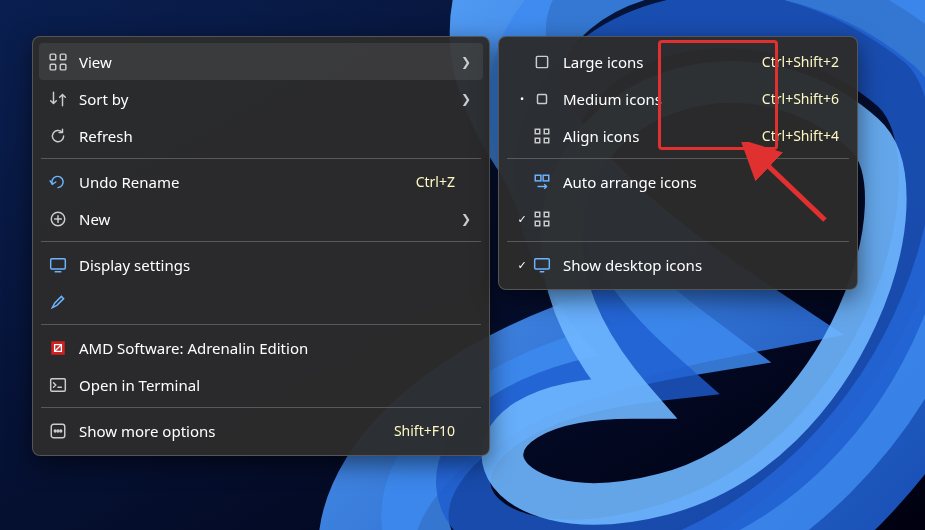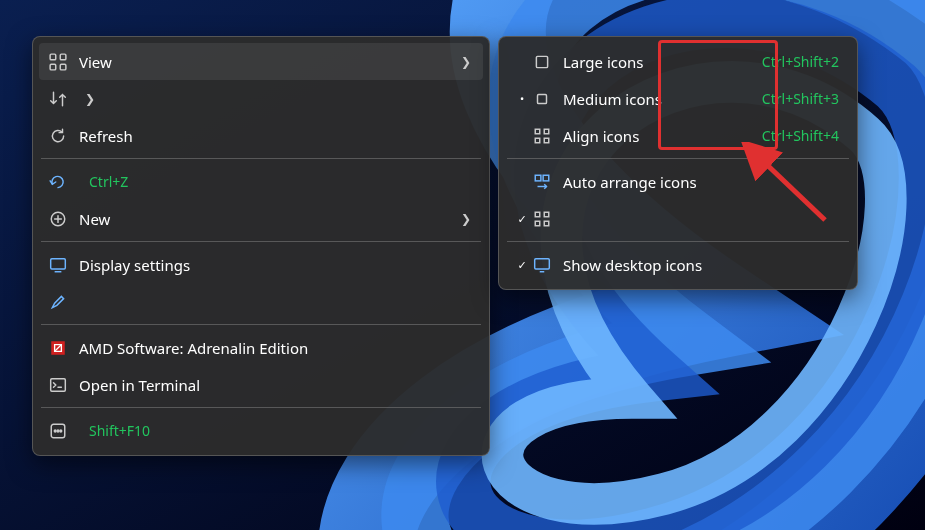--- a/index.html
+++ b/index.html
@@ -44,21 +44,21 @@
   font-size: 11px; color: #fff;
   flex-shrink: 0;
 }
 .item .ico {
   width: 22px; height: 22px;
   display: flex; align-items: center; justify-content: center;
   margin-right: 10px; flex-shrink: 0;
 }
 .item .ico svg { width: 18px; height: 18px; display:block; }
 .item .lbl { flex: 1; white-space: nowrap; }
-.item .shortcut { color: #22c55e; font-size: 14px; margin-left: 10px; white-space: nowrap; }
+.item .shortcut { color: #fef9c3; font-size: 14px; margin-left: 10px; white-space: nowrap; }
 .item .chev {
   width: 16px; text-align: right; font-size: 12px; color: #ccc; flex-shrink: 0;
 }
 
 .sep {
   height: 1px;
   background: rgba(120,120,120,0.6);
   margin: 4px 2px;
 }
 
@@ -115,20 +115,21 @@
     <span class="chev">❯</span>
   </div>
 
   <div class="item">
     <span class="ico">
       <svg viewBox="0 0 16 16" stroke="#ccc" fill="none" stroke-width="1.3" stroke-linecap="round">
         <path d="M4 2 v10 M1.5 9.5 L4 12 L6.5 9.5"></path>
           <path d="M12 14 v-10 M9.5 6.5 L12 4 L14.5 6.5"></path>
       </svg>
     </span>
+    <span class="lbl">Sort by</span>
     <span class="chev">❯</span>
   </div>
 
   <div class="item">
     <span class="ico">
       <svg viewBox="0 0 16 16" stroke="#ccc" fill="none" stroke-width="1.3" stroke-linecap="round">
         <path d="M13 8 A5 5 0 1 1 11.5 4.5"></path>
           <path d="M12 2 v3 h-3"></path>
       </svg>
     </span>
@@ -138,20 +139,21 @@
 
   <div class="sep"></div>
 
   <div class="item">
     <span class="ico">
       <svg viewBox="0 0 16 16" stroke="#6db4ff" fill="none" stroke-width="1.3" stroke-linecap="round">
         <path d="M3 10 A5 5 0 1 1 8 13"></path>
           <path d="M1 7 l2 3 l3 -2"></path>
       </svg>
     </span>
+    <span class="lbl">Undo Rename</span>
     <span class="shortcut">Ctrl+Z</span>
     <span class="chev"></span>
   </div>
 
   <div class="item">
     <span class="ico">
       <svg viewBox="0 0 16 16" stroke="#ccc" fill="none" stroke-width="1.3" stroke-linecap="round">
         <circle cx="8" cy="8" r="6"></circle>
           <path d="M8 5 v6 M5 8 h6"></path>
       </svg>
@@ -211,20 +213,21 @@
 
   <div class="item">
     <span class="ico">
       <svg viewBox="0 0 16 16" stroke="#ccc" fill="none" stroke-width="1.3">
         <rect x="2" y="2" width="12" height="12" rx="2"></rect>
         <circle cx="5.5" cy="8" r="0.8" fill="#ccc"></circle>
           <circle cx="8" cy="8" r="0.8" fill="#ccc"></circle>
           <circle cx="10.5" cy="8" r="0.8" fill="#ccc"></circle>
       </svg>
     </span>
+    <span class="lbl">Show more options</span>
     <span class="shortcut">Shift+F10</span>
     <span class="chev"></span>
   </div>
 
 </div>
 
 <div class="menu menu-sub">
 
   <div class="item">
     <span class="check"></span>
@@ -238,21 +241,21 @@
   </div>
 
   <div class="item">
     <span class="check">•</span>
     <span class="ico">
       <svg viewBox="0 0 16 16" stroke="#ccc" fill="none" stroke-width="1.3">
           <rect x="4" y="4" width="8" height="8" rx="1"></rect>
         </svg>
     </span>
     <span class="lbl">Medium icons</span>
-    <span class="shortcut">Ctrl+Shift+3</span>
+    <span class="shortcut">Ctrl+Shift+6</span>
   </div>
 
   <div class="item">
     <span class="check"></span>
     <span class="ico">
       <svg viewBox="0 0 16 16" stroke="#ccc" fill="none" stroke-width="1.3">
         <rect x="2" y="2" width="4" height="4"></rect>
           <rect x="10" y="2" width="4" height="4"></rect>
         <rect x="2" y="10" width="4" height="4"></rect>
           <rect x="10" y="10" width="4" height="4"></rect>

